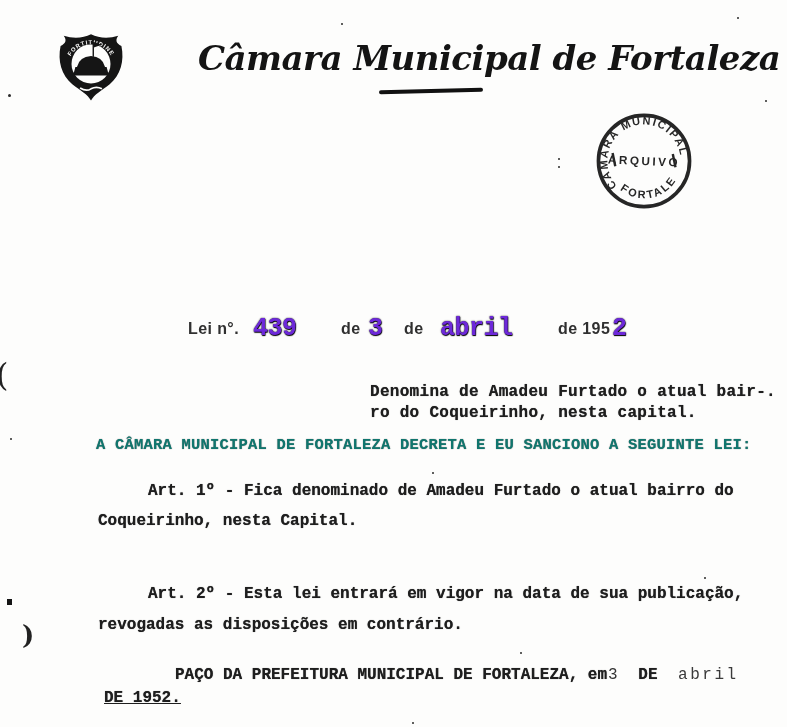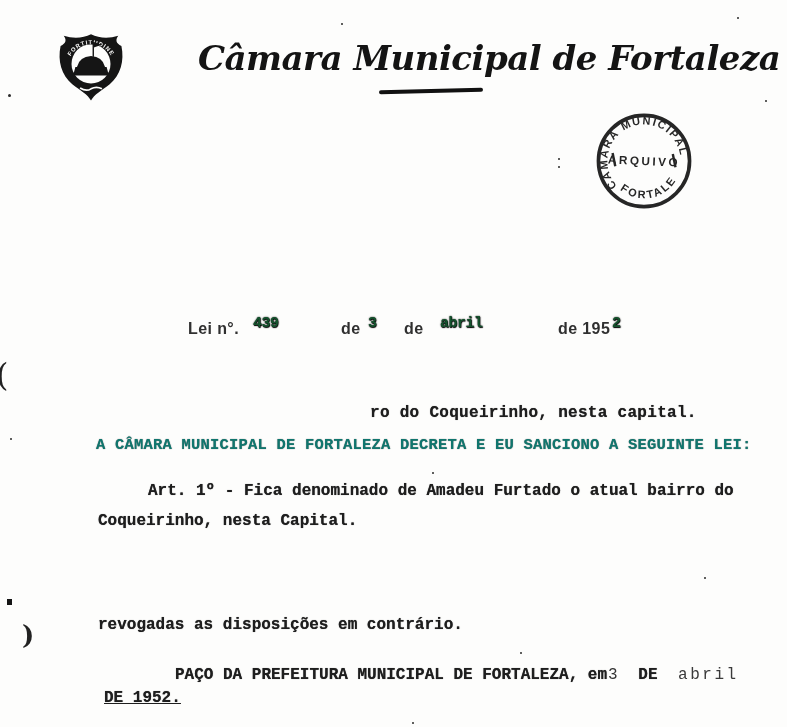--- a/index.html
+++ b/index.html
@@ -19,21 +19,21 @@
     background:#111;border-radius:2px;transform:rotate(-1.3deg);
   }
   .emblem{position:absolute;left:52px;top:30px;width:78px;height:74px;}
   .stamp{position:absolute;left:583px;top:100px;width:122px;height:122px;opacity:.93;}
   
   .typed{
     position:absolute;font-family:"Liberation Mono",monospace;font-weight:bold;
     font-size:16px;line-height:1.05;color:#1e1e1e;white-space:nowrap;
     text-shadow:0 0 .7px rgba(10,10,10,.8);
   }
-  .typed.heavy{font-size:15px;color:#14532d;text-shadow:0 0 1.5px #000,.5px .5px 1px #000;letter-spacing:-.5px;}
+  .typed.heavy{font-size:25px;color:#6d28d9;text-shadow:0 0 1.5px #000,.5px .5px 1px #000;letter-spacing:-.5px;}
   .typed.faded{color:#0f766e;text-shadow:0 0 1px rgba(80,80,80,.9);font-size:15.5px;letter-spacing:.2px;}
   .print{
     position:absolute;font-family:"Liberation Sans",sans-serif;font-weight:700;
     font-size:16px;color:#303030;white-space:nowrap;letter-spacing:.4px;
   }
   .closing-line1 span{display:inline-block;}
   .closing-line1 .gap{margin-left:11px;}
   .closing-line1 .month{letter-spacing:2.5px;font-weight:normal;color:#3a3a3a;text-shadow:none;}
   .closing-line1 .day{font-weight:normal;color:#333;text-shadow:none;margin-left:1px;}
   
@@ -90,27 +90,29 @@
     <span class="print" style="left: 188px; top: 320px; position: absolute;">Lei n°.</span>
     <span class="typed heavy" style="left: 253px; top: 316px; position: absolute;">439</span>
     <span class="print" style="left: 341px; top: 320px; position: absolute;">de</span>
     <span class="typed heavy" style="left: 368px; top: 316px; position: absolute;">3</span>
     <span class="print" style="left: 404px; top: 320px; position: absolute;">de</span>
     <span class="typed heavy" style="left: 440px; top: 316px; position: absolute;">abril</span>
     <span class="print" style="left: 558px; top: 320px; position: absolute;">de 195</span>
     <span class="typed heavy" style="left: 612px; top: 316px; position: absolute;">2</span>
   </div>
 
+  <div class="typed" style="left:370px;top:384px;letter-spacing:.3px;">Denomina de Amadeu Furtado o atual bair-.</div>
   <div class="typed" style="left:370px;top:405px;letter-spacing:.3px;">ro do Coqueirinho, nesta capital.</div>
 
   <div class="typed faded" style="left:96px;top:437px;">A CÂMARA MUNICIPAL DE FORTALEZA DECRETA E EU SANCIONO A SEGUINTE LEI:</div>
 
   <div class="typed" style="left:148px;top:483px;">Art. 1º - Fica denominado de Amadeu Furtado o atual bairro do</div>
   <div class="typed" style="left:98px;top:513px;">Coqueirinho, nesta Capital.</div>
 
+  <div class="typed" style="left:148px;top:586px;">Art. 2º - Esta lei entrará em vigor na data de sua publicação,</div>
   <div class="typed" style="left:98px;top:617px;">revogadas as disposições em contrário.</div>
 
   <div class="typed closing-line1" style="left:175px;top:667px;text-align:center;">
     <span>PAÇO DA PREFEITURA MUNICIPAL DE FORTALEZA, em</span><span class="day">3</span>
     <span class="gap">DE</span>
     <span class="gap month">abril</span>
   </div>
   <div class="typed" style="left:104px;top:690px;text-decoration:underline;">DE 1952.</div>
 
   <span class="mark" style="left:-4px;top:356px;font-size:32px;">(</span>

